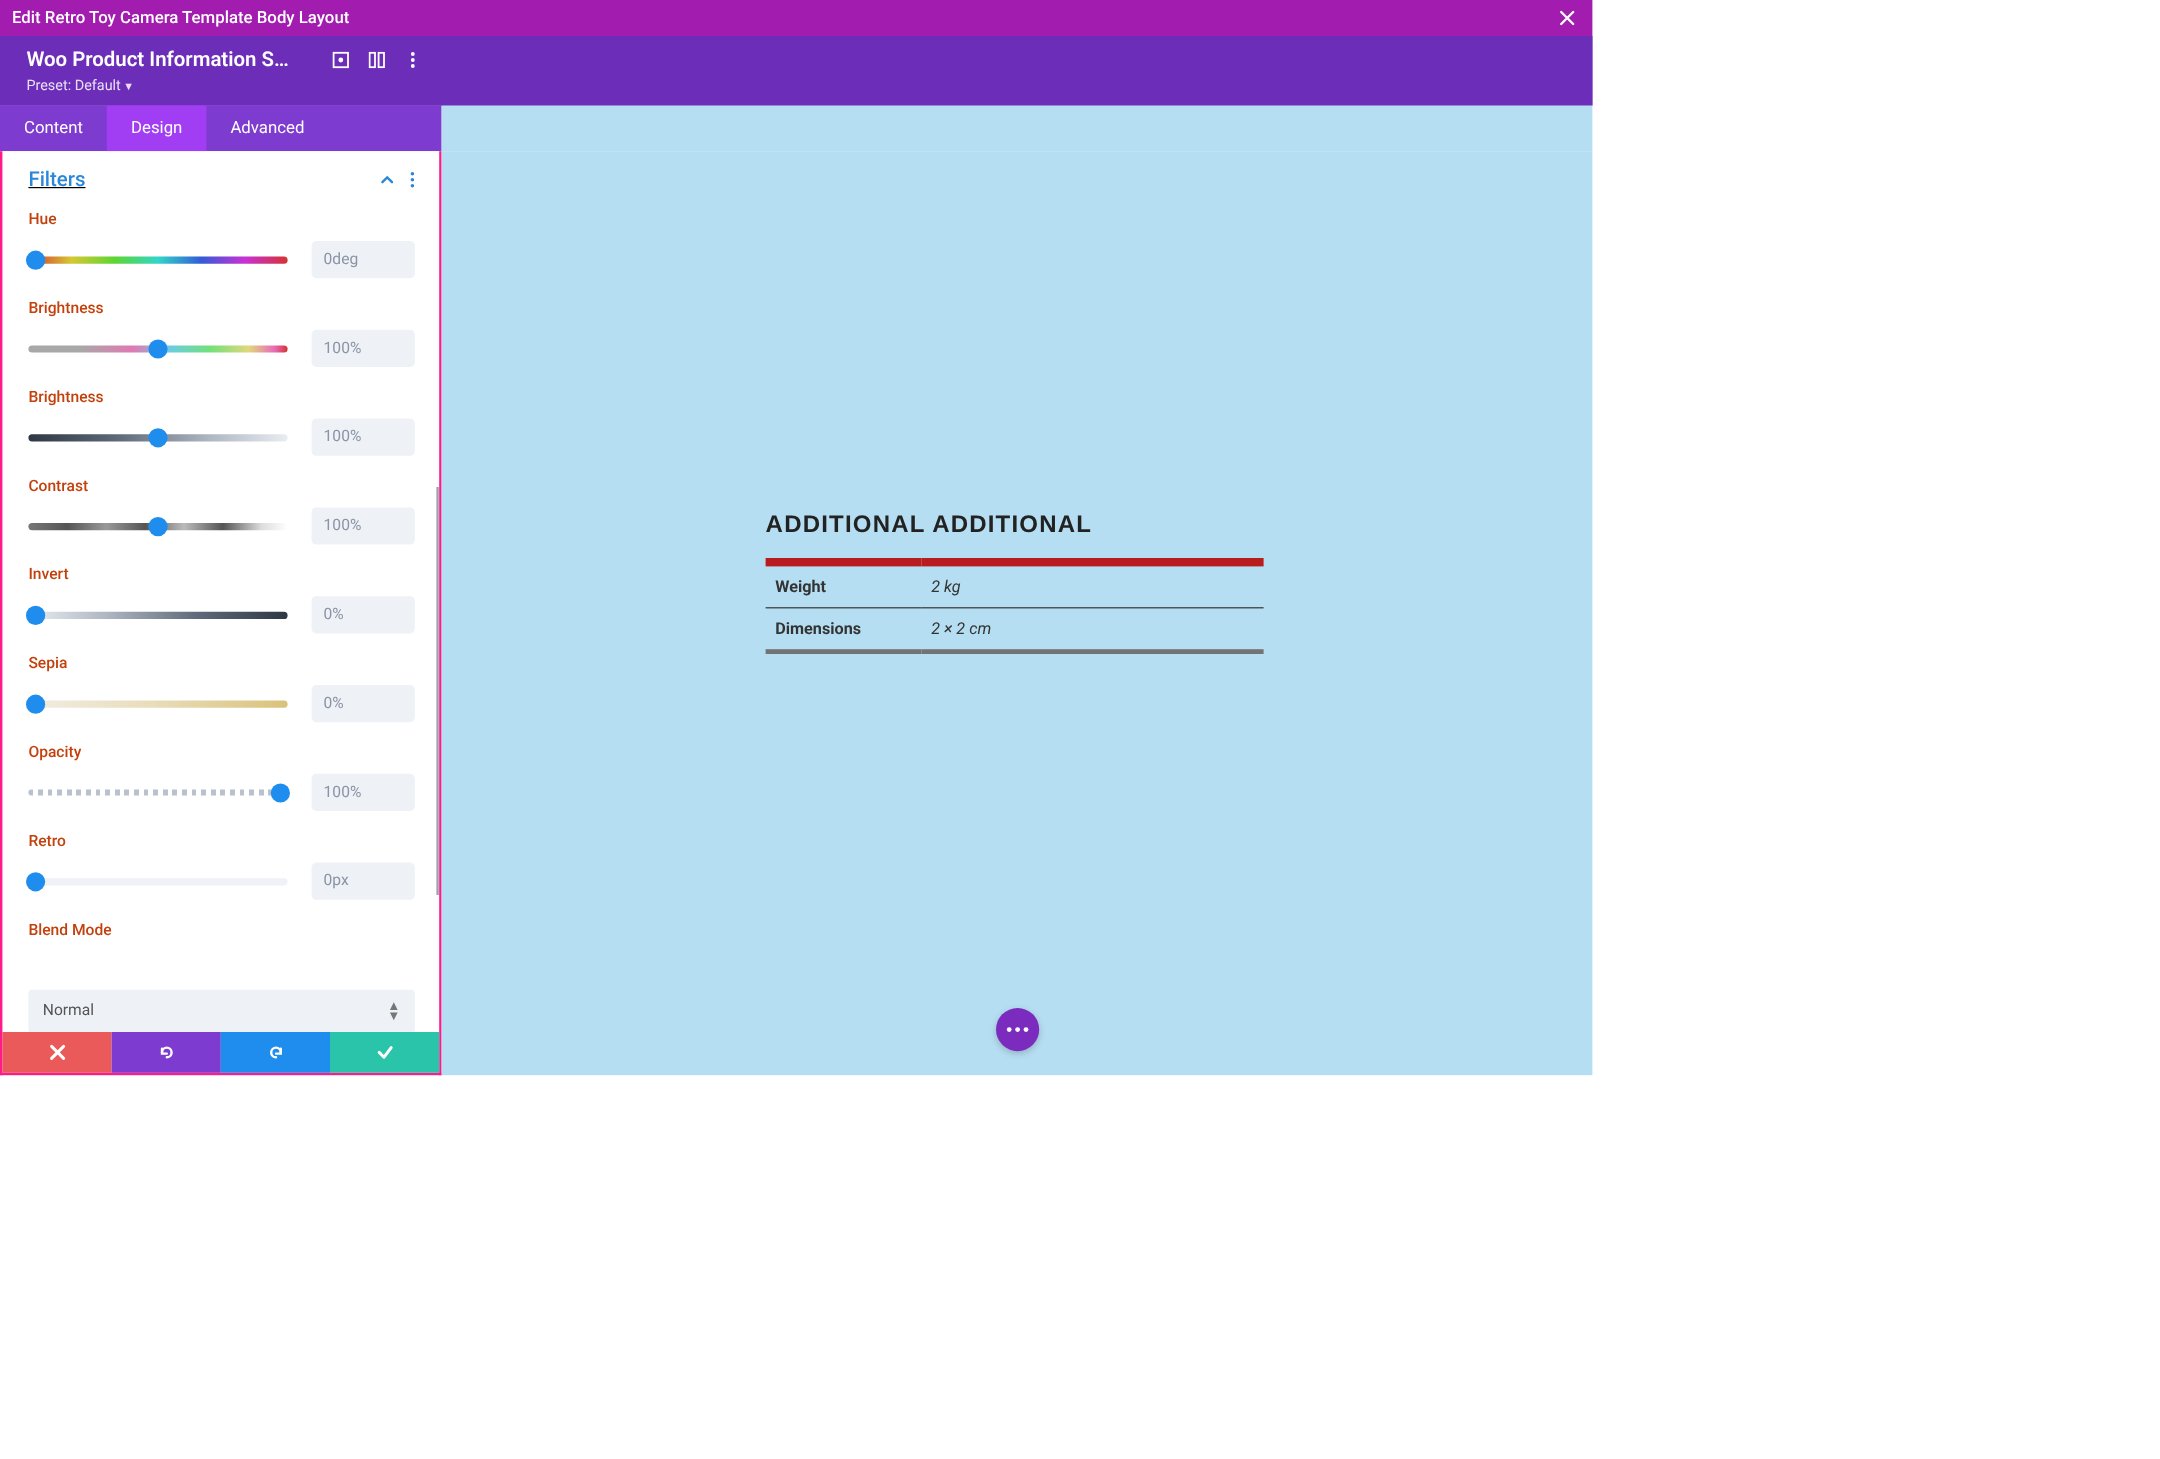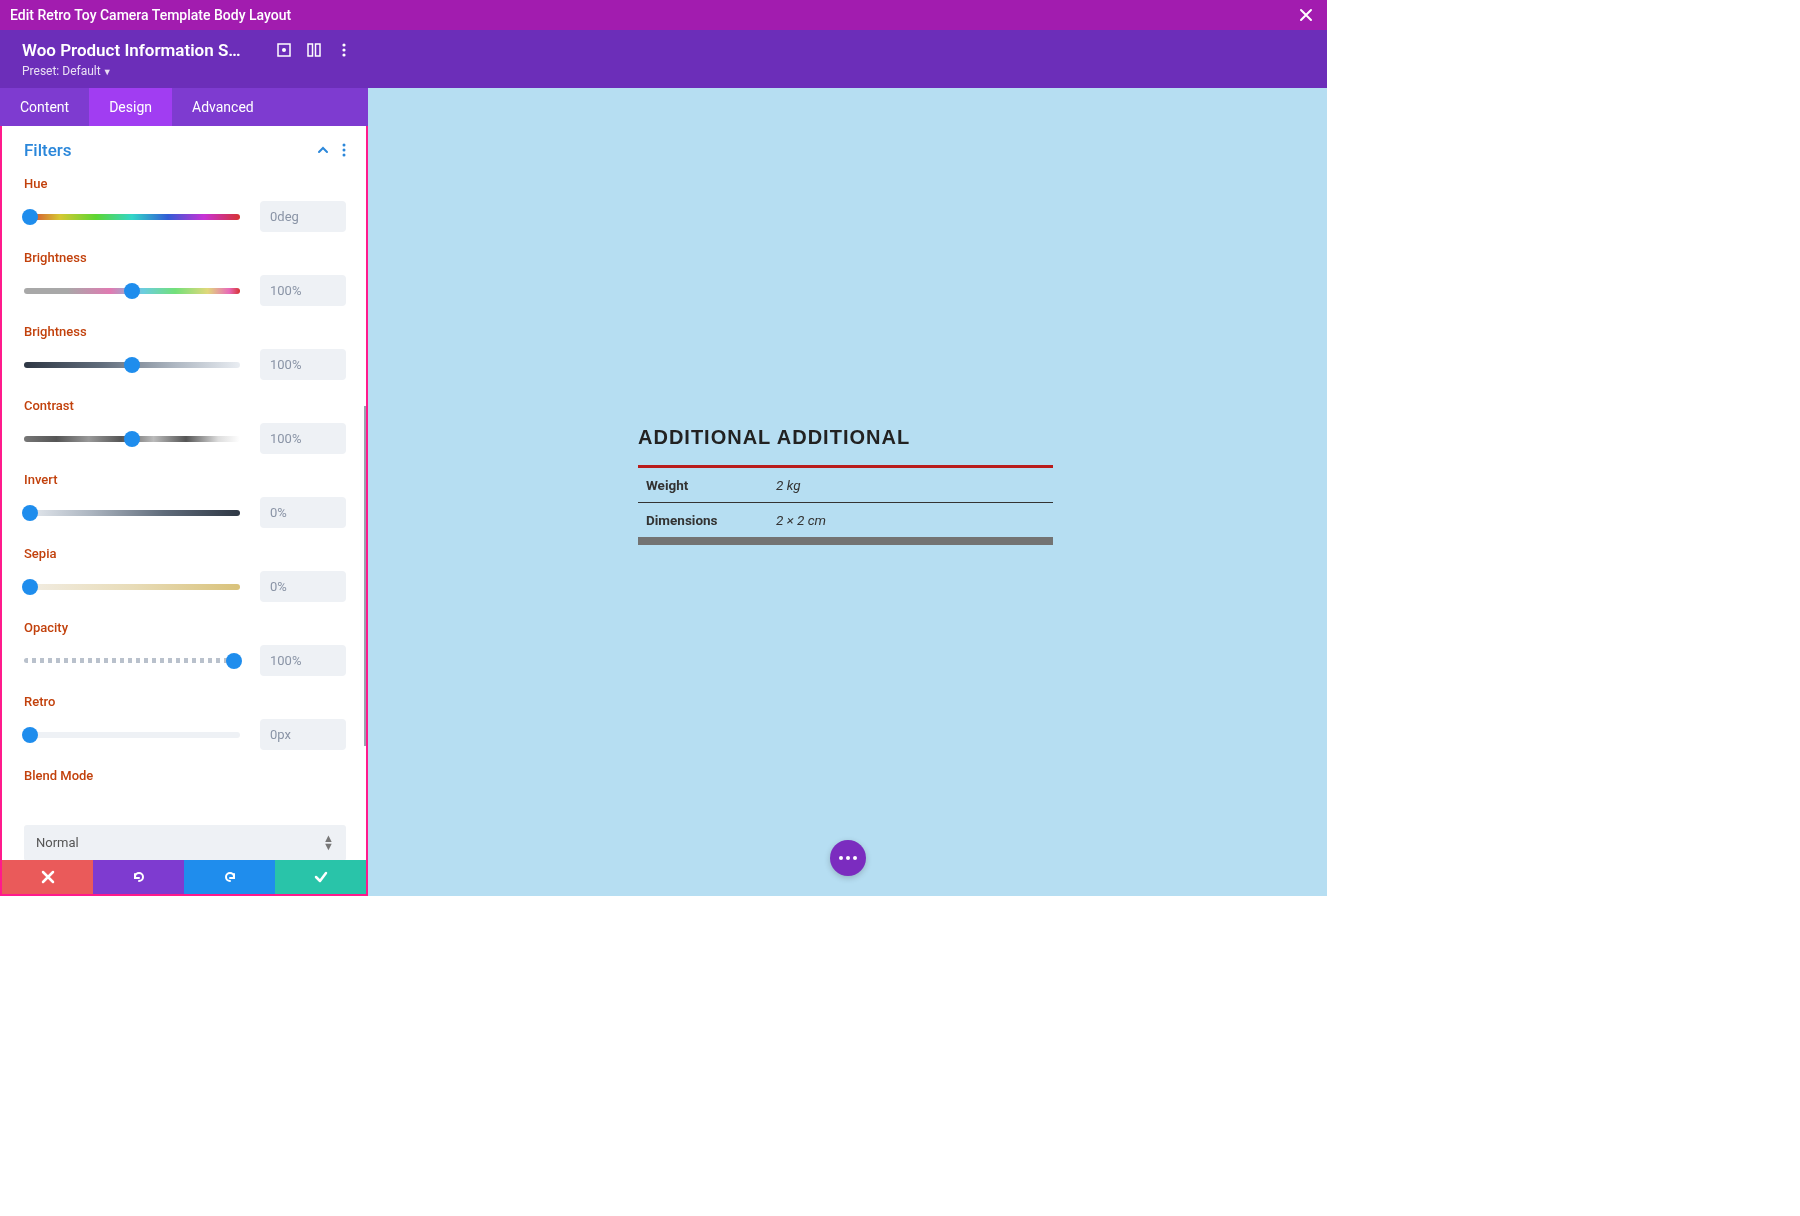--- a/index.html
+++ b/index.html
@@ -30,21 +30,21 @@
 .tabs .tab.active { background: #a13df2; }
 .tabs-right { flex: 1; }
 
 
 .main-row { display: flex; flex: 1; min-height: 0; }
 .sidebar-col { width: 368px; display: flex; flex-direction: column; background: #fff; border: 2px solid #ff1a8c; border-top: none; position: relative; }
 .canvas-col { flex: 1; background: #b6def2; position: relative; }
 
 
 .panel-scroll { flex: 1; overflow-y: auto; padding: 14px 20px 10px 22px; position: relative; }
-.panel-head { display: flex; align-items: center; margin-bottom: 16px; }
+.panel-head { display: flex; align-items: center; margin-bottom: 16px; text-decoration: underline; }
 .panel-head .ptitle { color: #2b87da; font-size: 17px; font-weight: 500; flex: 1; }
 .panel-head .pico { color: #2b87da; margin-left: 12px; cursor: pointer; display: flex; align-items: center; }
 
 .fcontrol { margin-bottom: 18px; }
 .flabel { font-size: 13px; color: #c2410c; font-weight: 500; margin-bottom: 10px; }
 .frow { display: flex; align-items: center; }
 .slider { position: relative; flex: 1; height: 6px; border-radius: 3px; margin-right: 20px; }
 .slider .thumb { position: absolute; width: 16px; height: 16px; border-radius: 50%; background: #1f8ded; top: 50%; transform: translate(-50%, -50%); cursor: pointer; }
 .valbox { width: 86px; background: #eef1f5; color: #8a94a6; font-size: 13px; padding: 8px 10px; border-radius: 4px; }
 
@@ -70,24 +70,24 @@
 .footer .fbtn.red { background: #ea5a5a; }
 .footer .fbtn.purple { background: #7e3bd0; }
 .footer .fbtn.blue { background: #1f8ded; }
 .footer .fbtn.green { background: #29c4a9; }
 
 
 .product-info { position: absolute; left: 270px; top: 300px; width: 415px; color: #333; }
 .product-info h2 { font-size: 20px; font-weight: 700; letter-spacing: 1px; margin-bottom: 16px; color: #222; font-family: Arial, sans-serif; }
 .ptable { width: 100%; border-collapse: collapse; }
 .ptable tr { border-bottom: 1px solid #333; }
-.ptable tr:first-child { border-top: 3px solid #b91c1c; }
+.ptable tr:first-child { border-top: 7px solid #b91c1c; }
 .ptable th { text-align: left; font-weight: 700; font-style: normal; padding: 9px 8px; font-size: 13.5px; width: 130px; }
 .ptable td { font-style: italic; padding: 9px 8px; font-size: 13.5px; }
-.ptable tr:last-child { border-bottom: 8px solid #737373; }
+.ptable tr:last-child { border-bottom: 4px solid #737373; }
 
 
 .fab { position: absolute; left: 50%; transform: translateX(-50%); bottom: 20px; width: 36px; height: 36px; border-radius: 50%; background: #7b2cbf; display: flex; align-items: center; justify-content: center; color: #fff; cursor: pointer; box-shadow: 0 2px 6px rgba(0,0,0,0.2); }
 .fab span { display: flex; gap: 3px; }
 .fab span i { width: 4px; height: 4px; border-radius: 50%; background: #fff; display: block; }
 
 svg { display: block; }
 </style>
 </head>
 <body>

